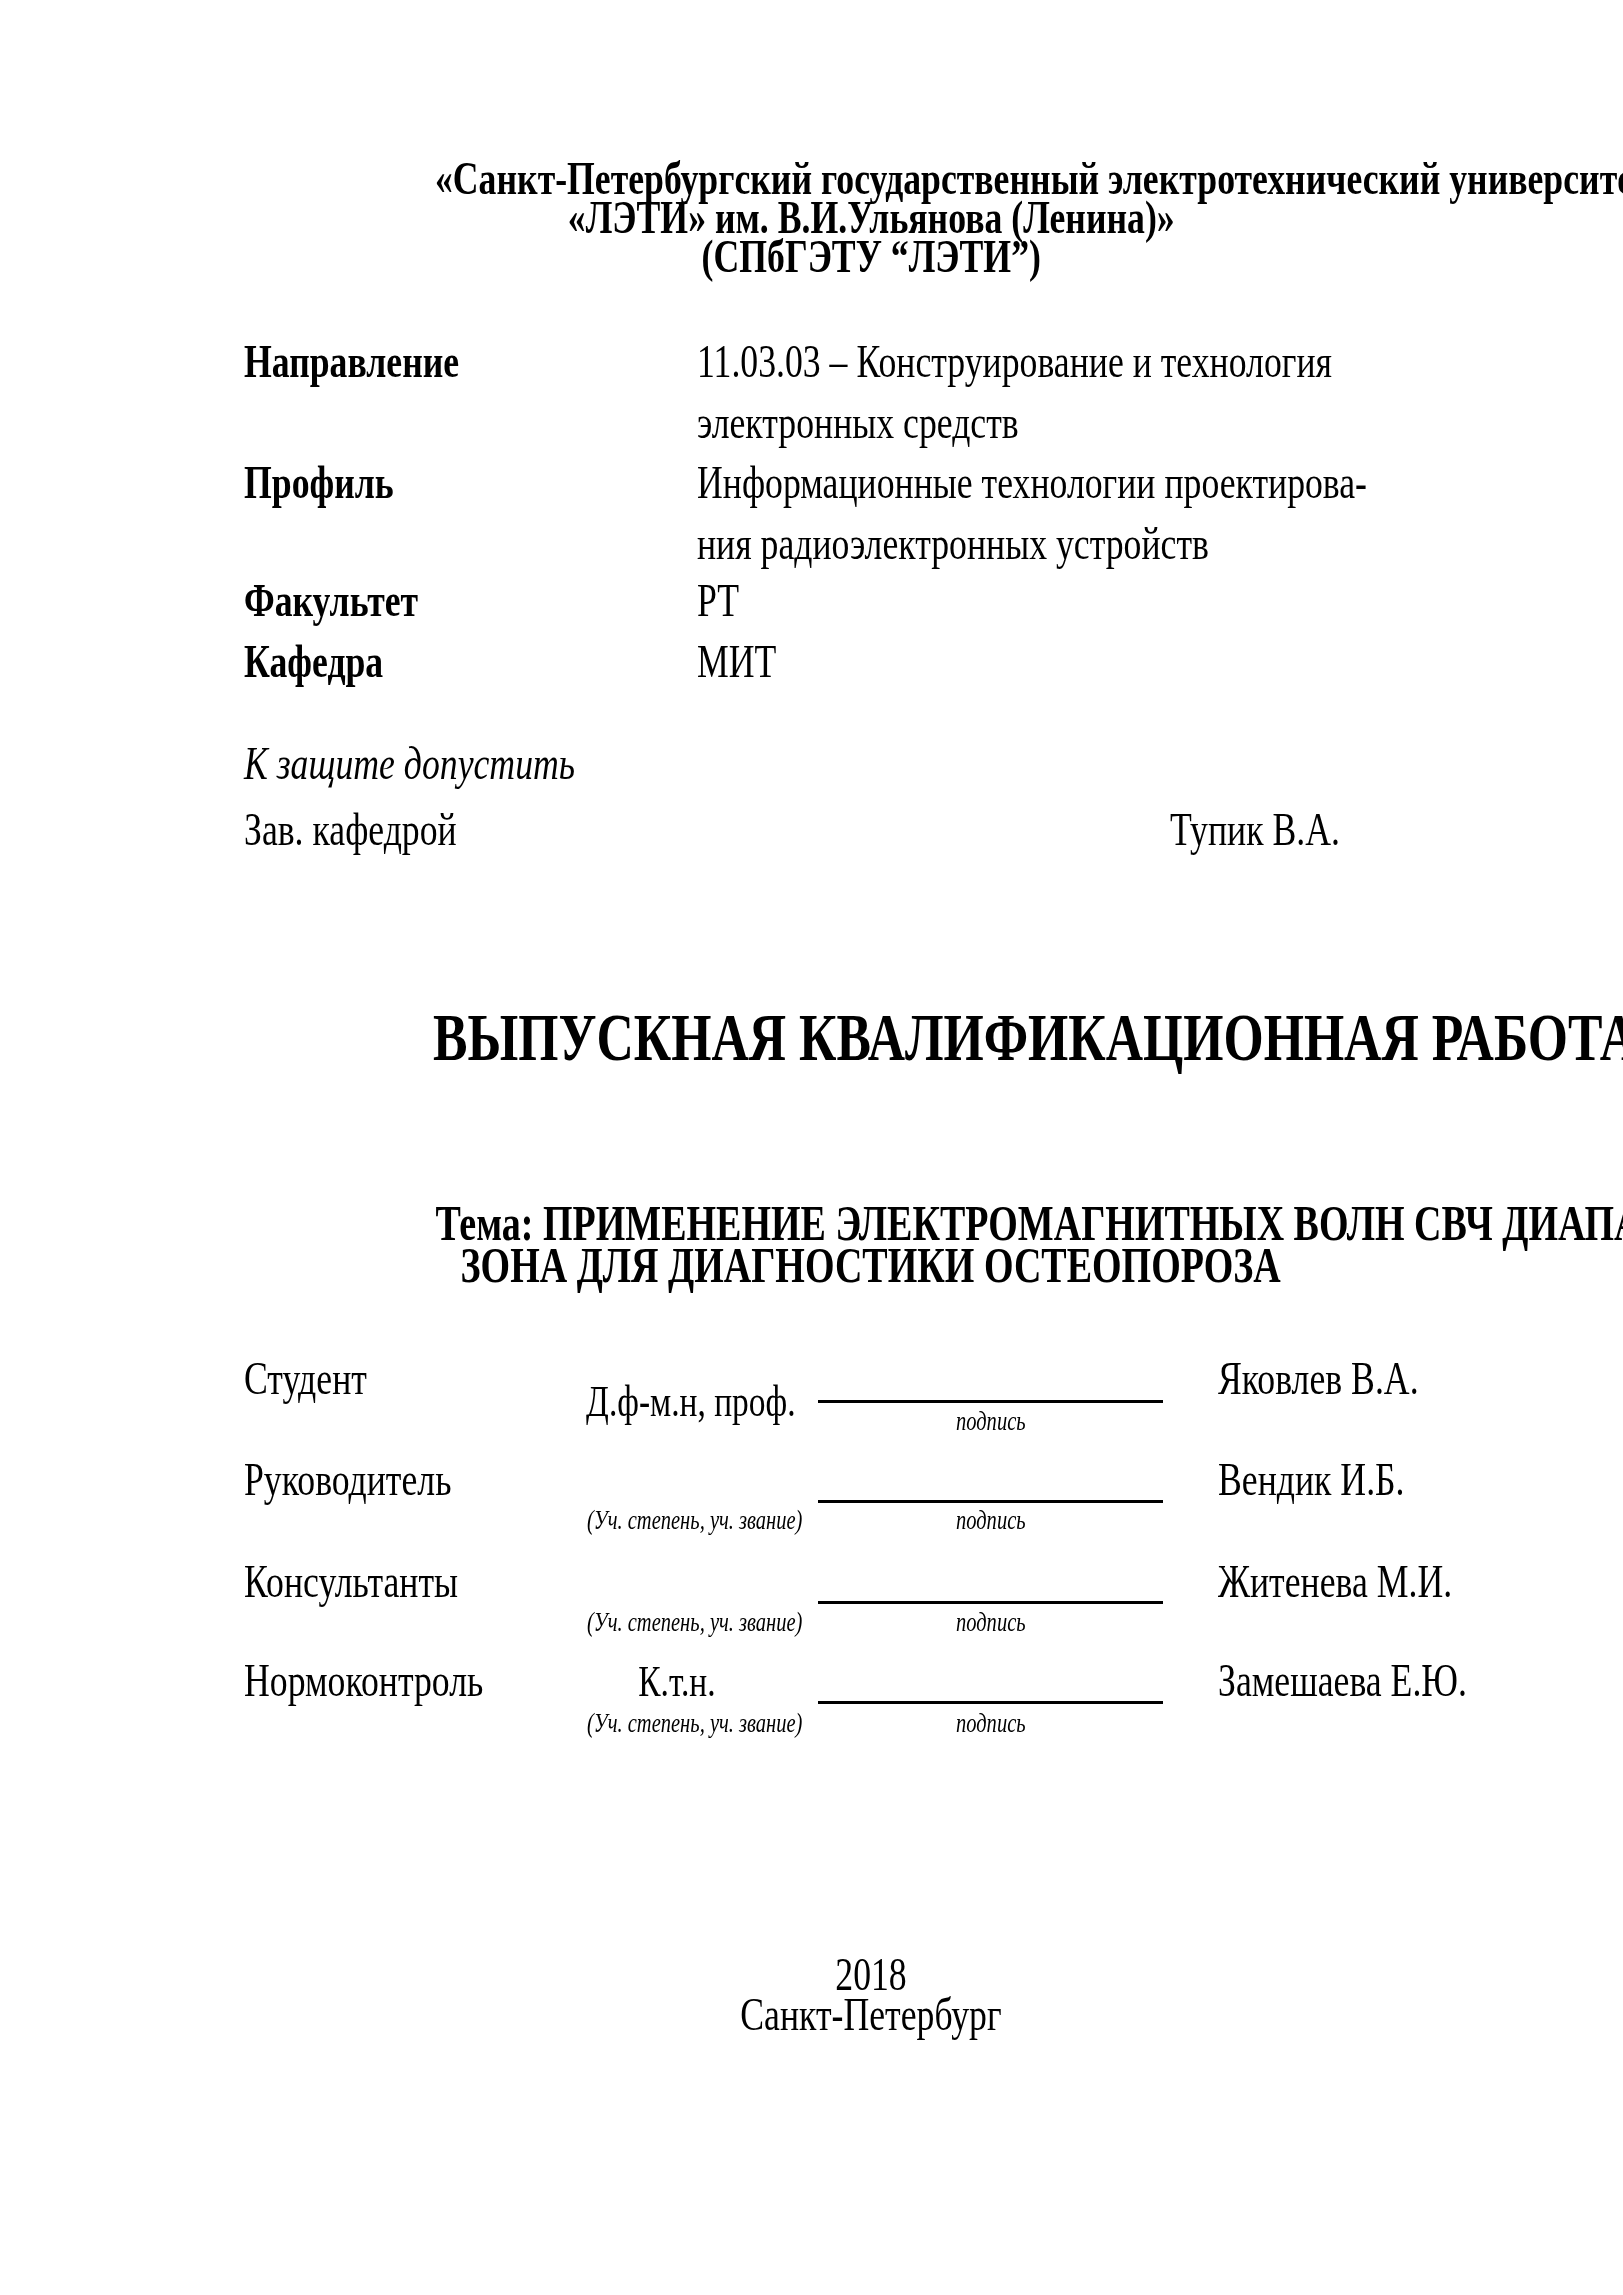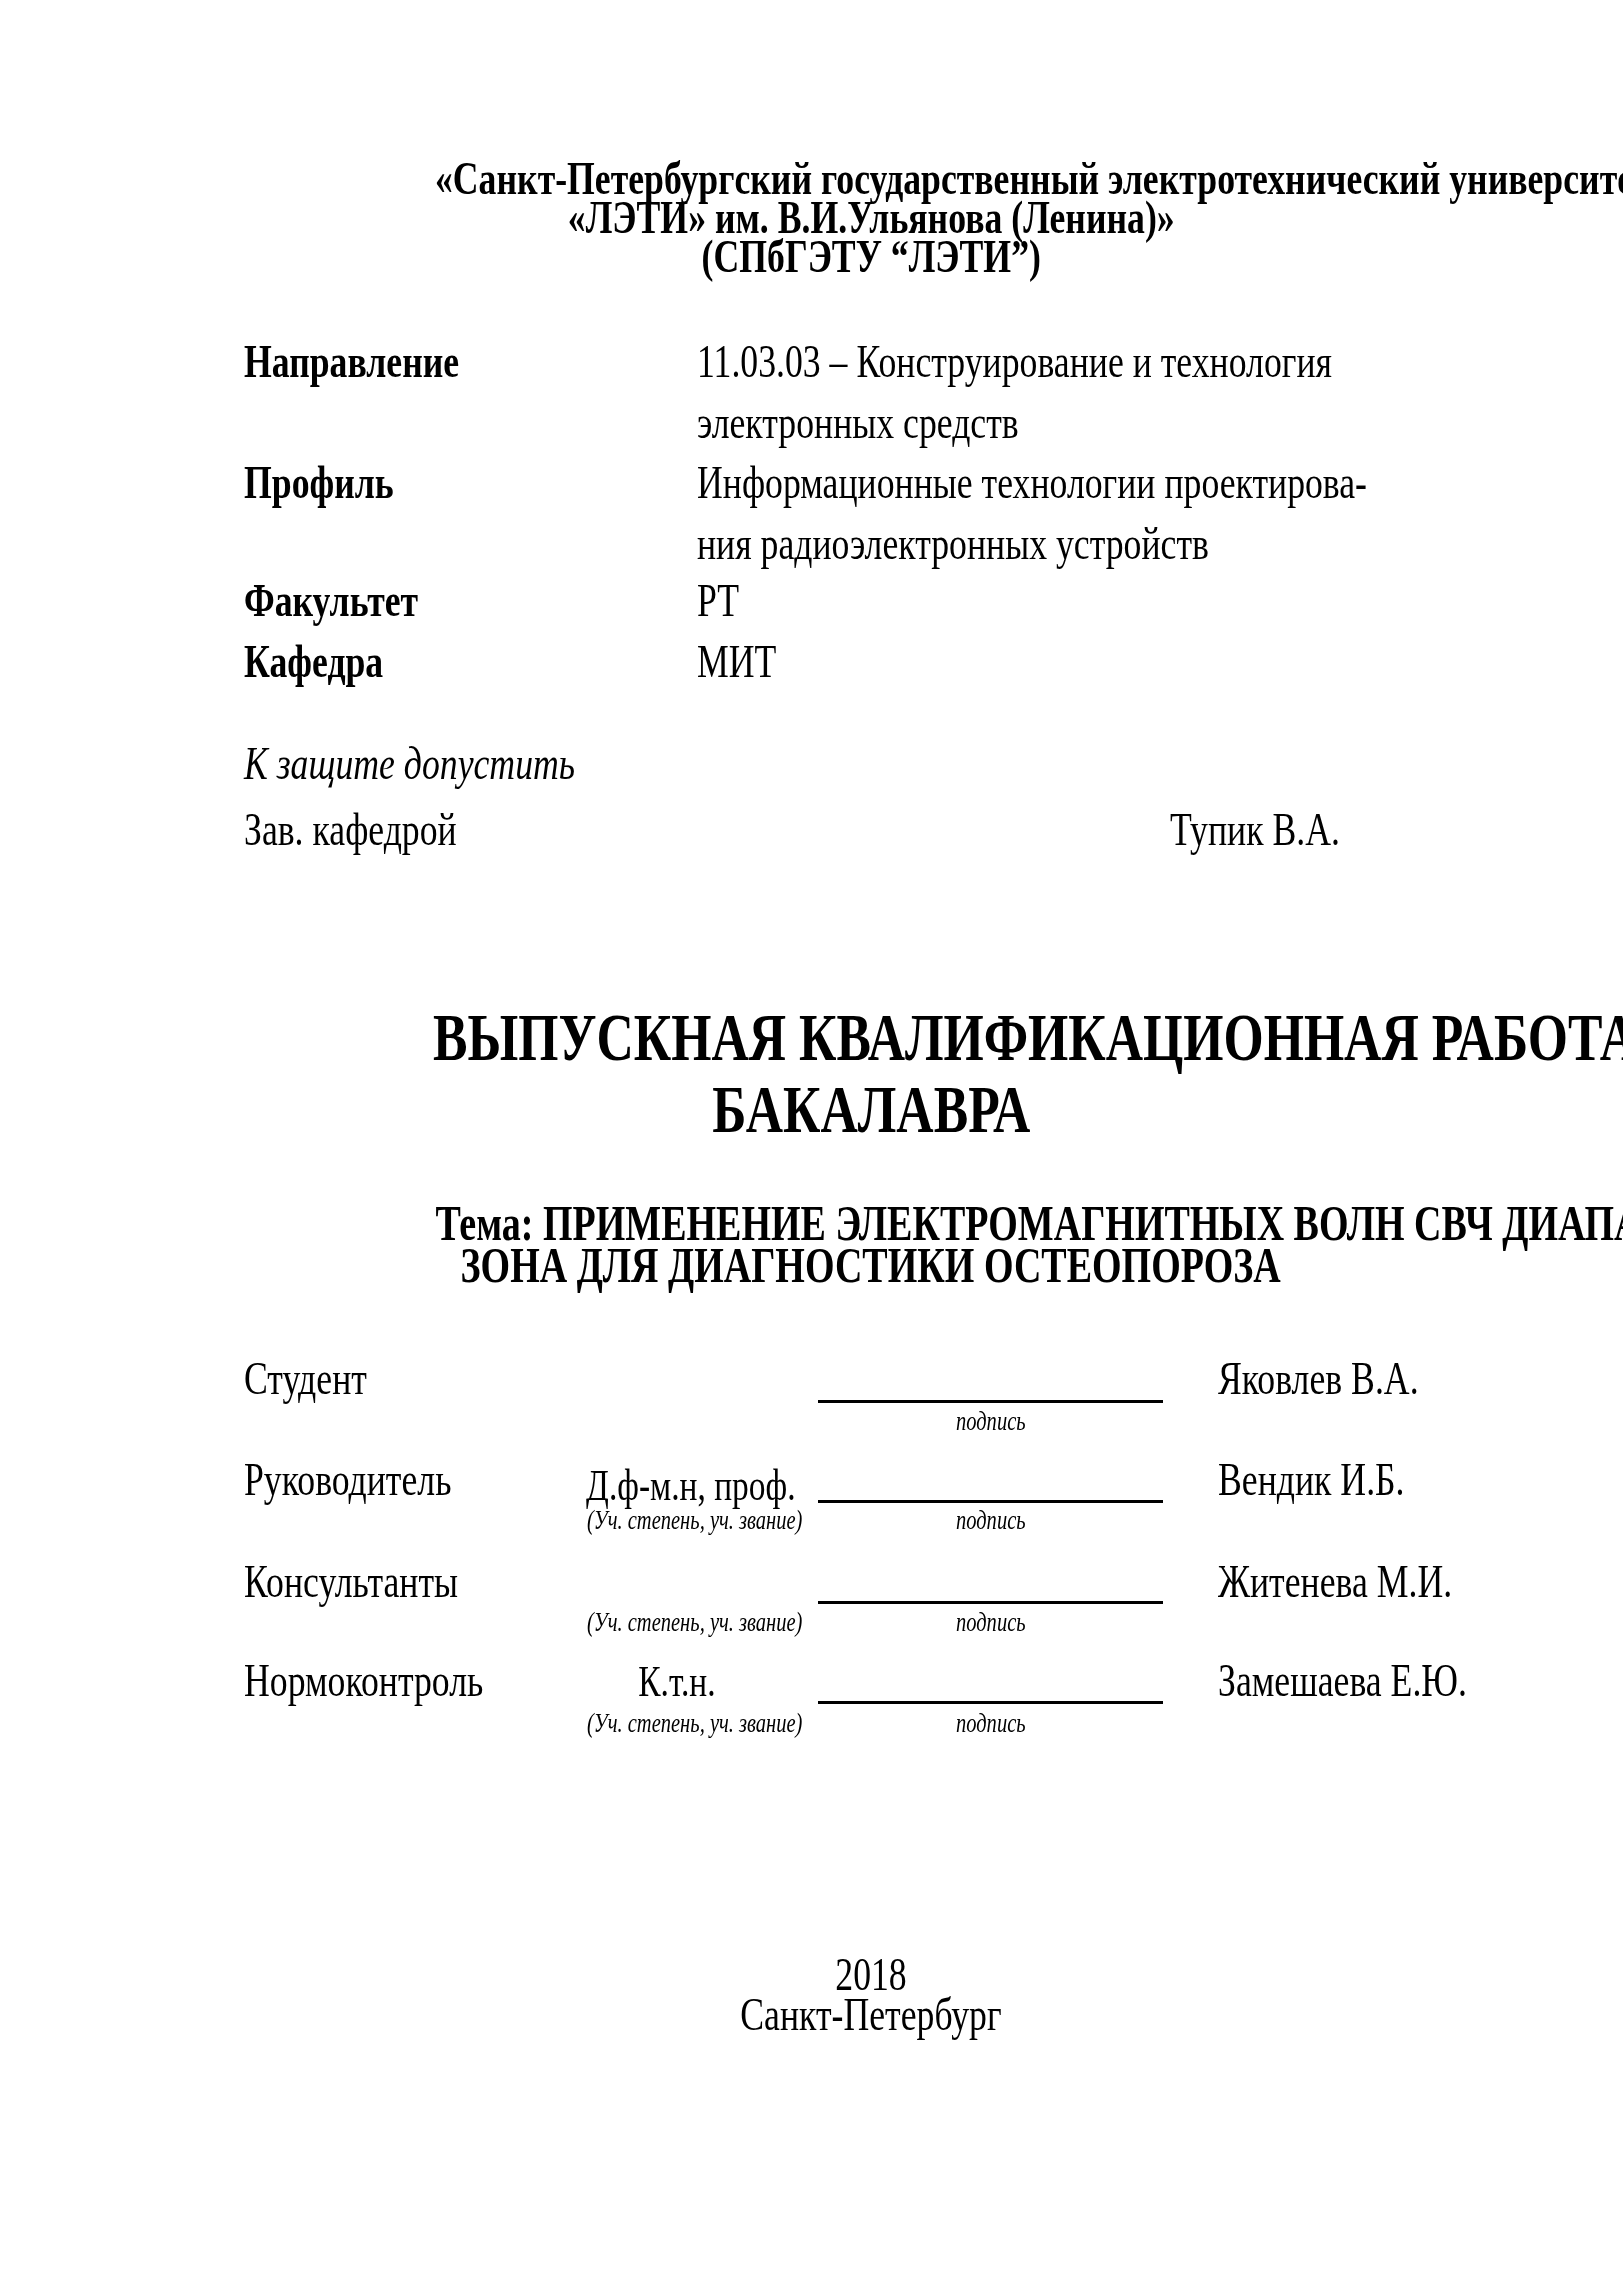--- a/index.html
+++ b/index.html
@@ -87,43 +87,40 @@
   <div class="abs fs60" style="left:697px;top:638px;">МИТ</div>
 
   <div class="abs i fs60" style="left:244px;top:740px;">К защите допустить</div>
   <div class="abs fs60" style="left:244px;top:806px;">Зав. кафедрой</div>
   <div class="abs fs60" style="left:1170px;top:806px;">Тупик В.А.</div>
 
   <div class="ctr" style="top:993px;margin-top:10px;">
     <div class="cline h92">
         <span class="cx b fs86">ВЫПУСКНАЯ КВАЛИФИКАЦИОННАЯ РАБОТА</span>
       </div>
-    <div class="cline h92">
-        <span class="cx b fs86">БАКАЛАВРА</span>
-      </div>
   </div>
 
   <div class="ctr" style="top:1198px;">
     <div class="cline h53">
         <span class="cx b fs64">Тема: ПРИМЕНЕНИЕ ЭЛЕКТРОМАГНИТНЫХ ВОЛН СВЧ ДИАПА-</span>
       </div>
     <div class="cline h53">
         <span class="cx b fs64">ЗОНА ДЛЯ ДИАГНОСТИКИ ОСТЕОПОРОЗА</span>
       </div>
   </div>
 
   <div class="abs fs60" style="left:244px;top:1355px;">Студент</div>
   <div class="rule" style="left:818px;top:1400px;width:345px;"></div>
   <div class="midwrap" style="left:818px;top:1408px;width:345px;">
     <span class="cx i fs34">подпись</span>
   </div>
   <div class="abs fs60" style="left:1218px;top:1355px;">Яковлев В.А.</div>
 
   <div class="abs fs60" style="left:244px;top:1456px;">Руководитель</div>
-  <div class="midwrap" style="left:553px;top:1464px;width:267px;">
+  <div class="midwrap" style="left:553px;top:1380px;width:267px;">
     <span class="cx fs56">Д.ф-м.н, проф.</span>
   </div>
   <div class="midwrap" style="left:553px;top:1507px;width:267px;">
     <span class="cx i fs34">(Уч. степень, уч. звание)</span>
   </div>
   <div class="rule" style="left:818px;top:1500px;width:345px;"></div>
   <div class="midwrap" style="left:818px;top:1507px;width:345px;">
     <span class="cx i fs34">подпись</span>
   </div>
   <div class="abs fs60" style="left:1218px;top:1456px;">Вендик И.Б.</div>

